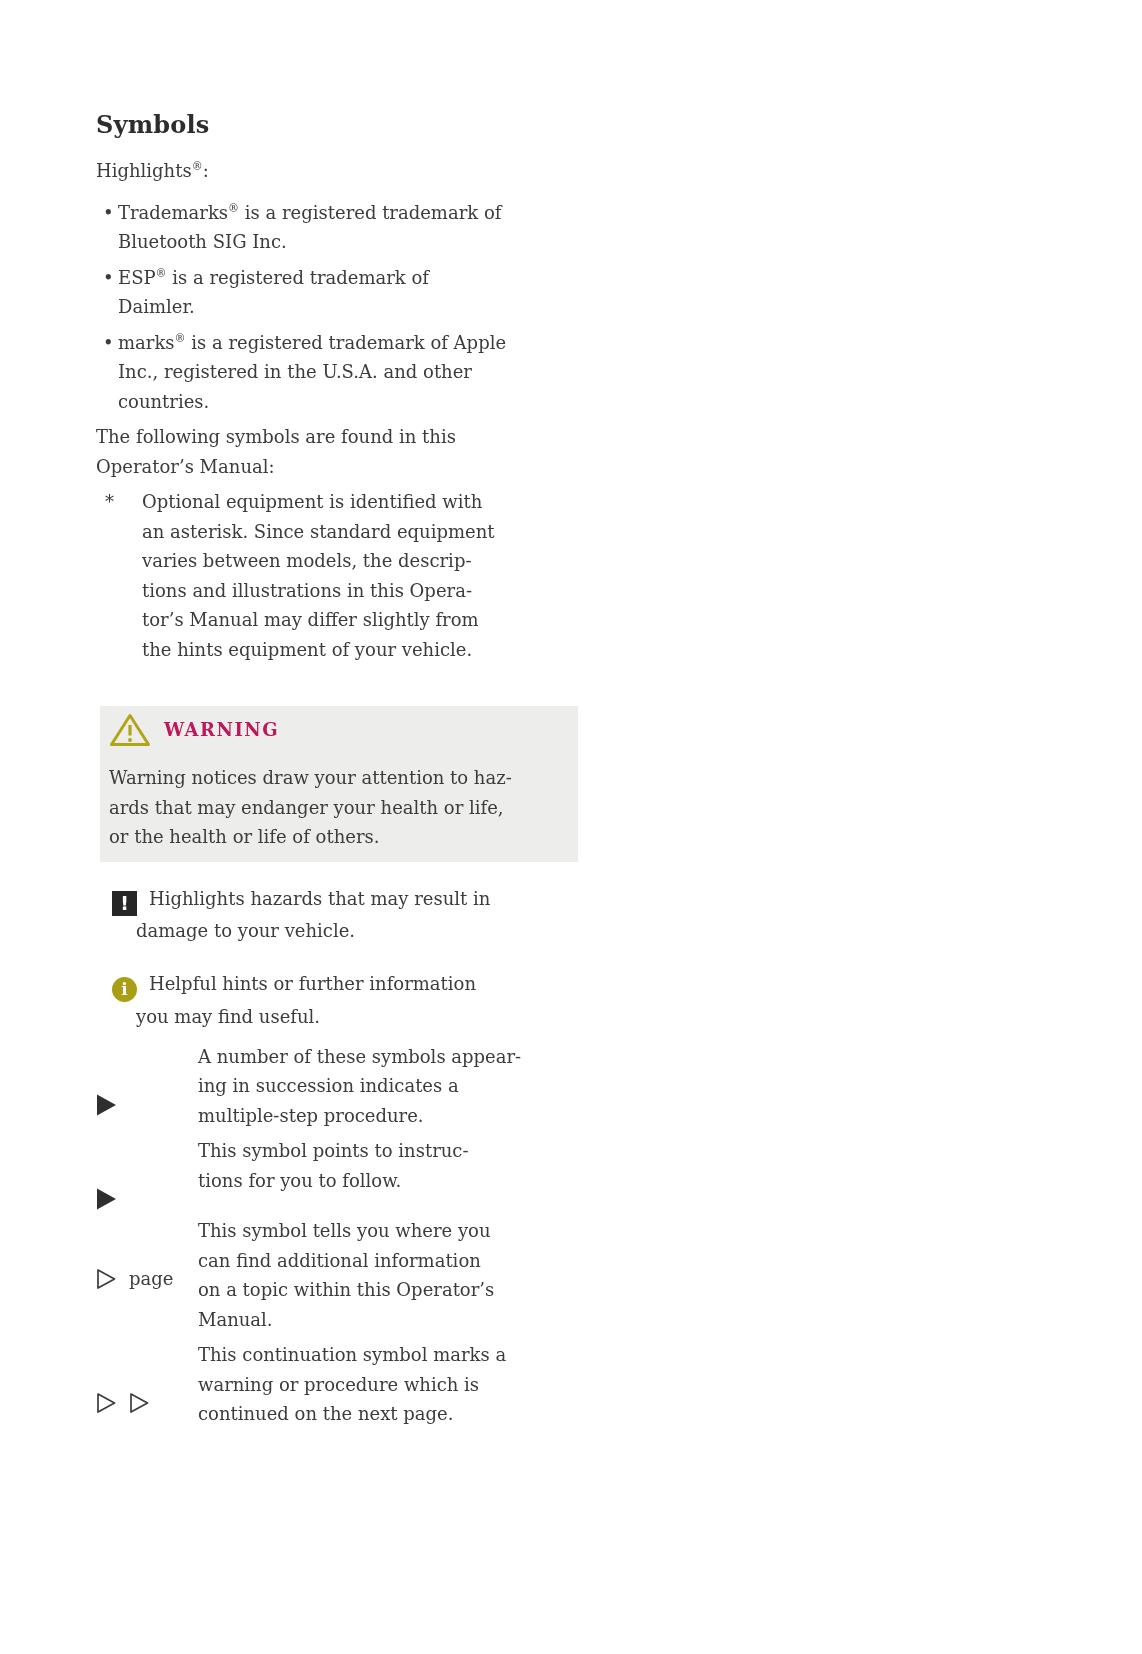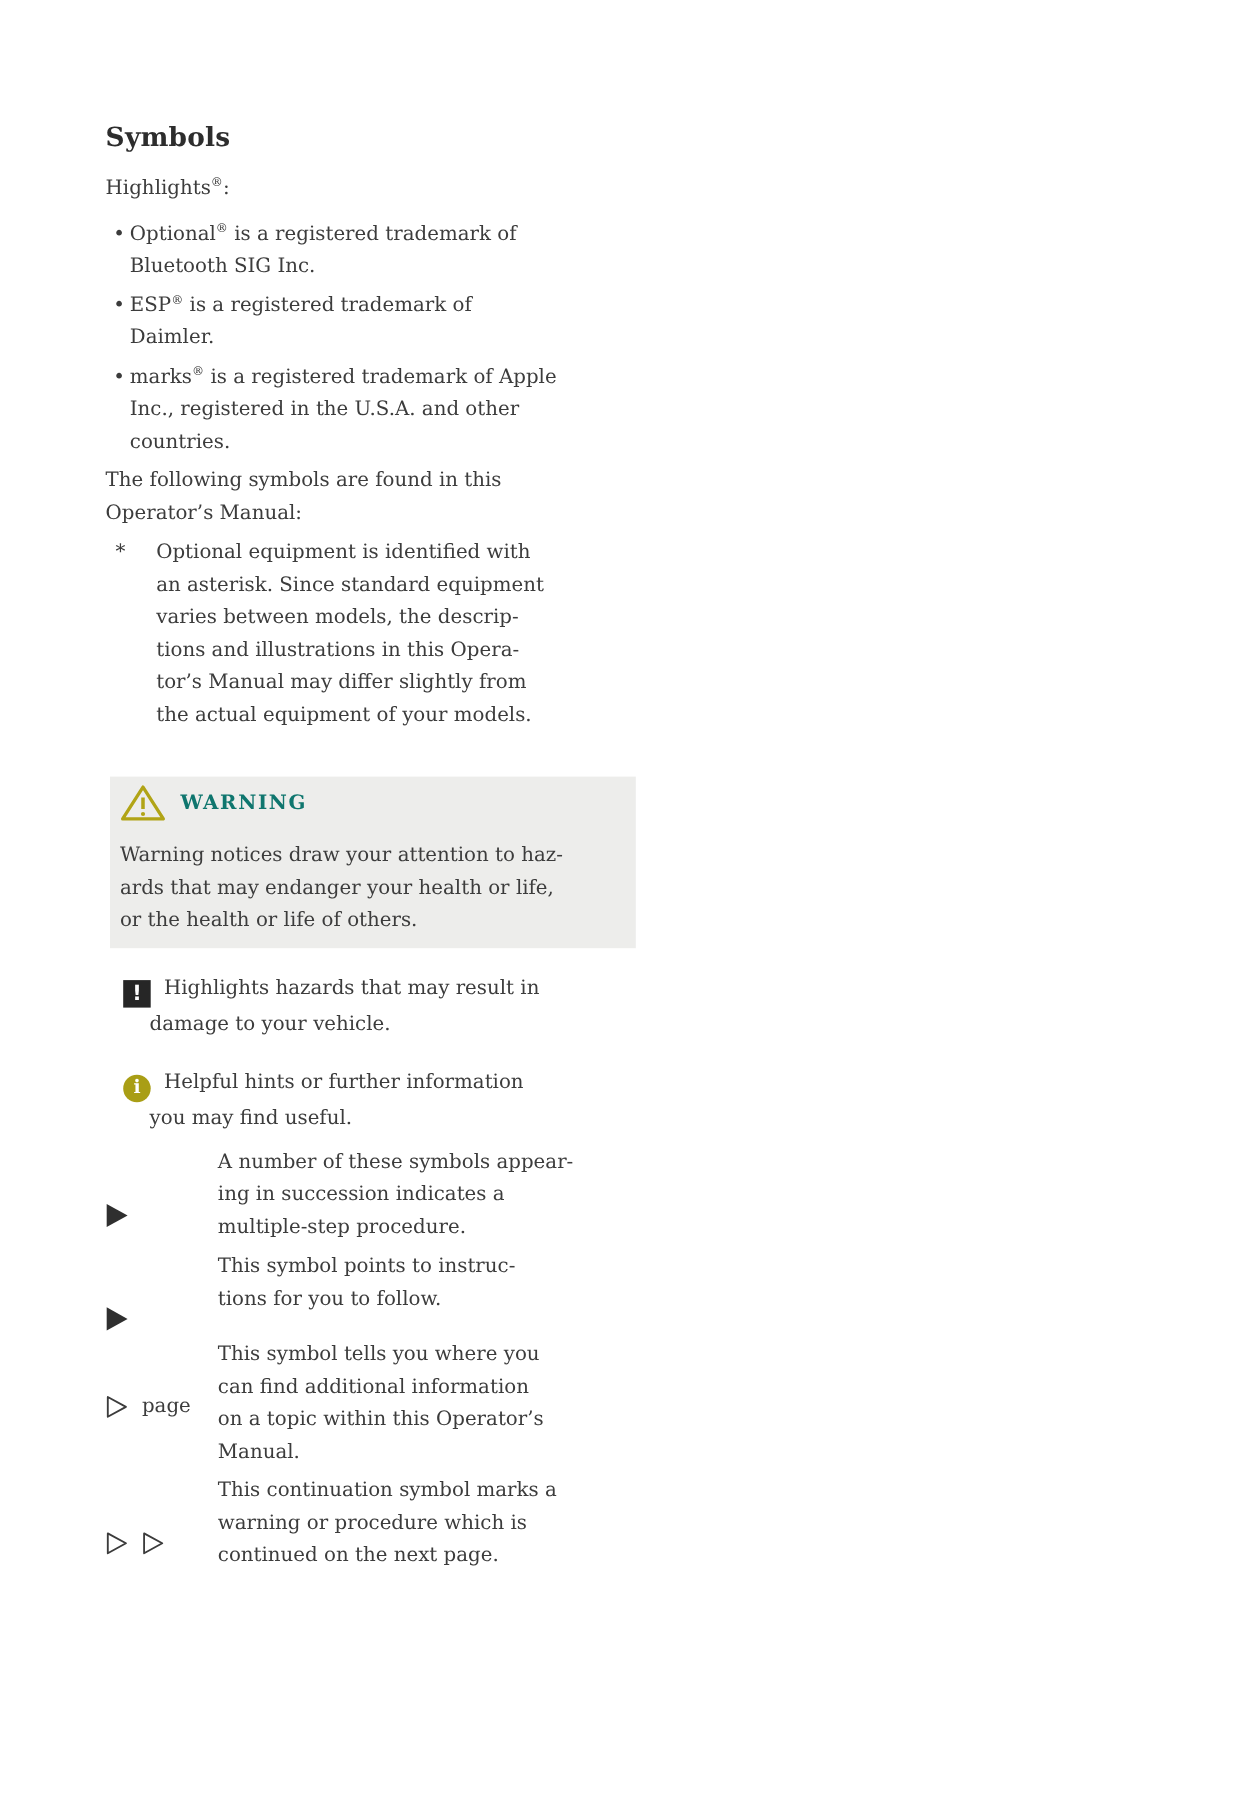--- a/index.html
+++ b/index.html
@@ -27,21 +27,21 @@
   .dot{position:absolute;left:7px;top:0;}
   .intro{margin-bottom:6px;}
   .ast-row{display:flex;}
   .ast-sym{width:46px;flex:none;padding-left:9px;box-sizing:border-box;}
   .ast-text{white-space:pre-line;}
   .warn-box{
     background:#ededeb;margin:42px 0 22px 4px;padding:8px 10px 10px 9px;
   }
   .warn-head{display:flex;align-items:center;gap:13px;height:32px;margin-bottom:2px;}
   .warn-title{
-    color:#0f766e;font-weight:bold;font-size:18px;letter-spacing:1.5px;
+    color:#be185d;font-weight:bold;font-size:18px;letter-spacing:1.5px;
   }
   .warn-body{white-space:pre-line;margin-top:17px;}
   .note{
     padding-left:24px;text-indent:-24px;white-space:pre-line;margin:16px;
   }
   .note-damage{margin-bottom:24px;}
   .note-info{margin-bottom:10px;}
   .badge{
     display:inline-block;width:25px;height:25px;line-height:25px;text-align:center;
     color:#ffffff;font-weight:bold;margin-right:12px;vertical-align:-5px;text-indent:0;
@@ -65,40 +65,40 @@
 </head>
 <body>
 
 <div class="content">
 
   <h1 class="page-title">Symbols</h1>
 
   <p class="pre trademarks"><span>Highlights</span><sup class="reg">®</sup><span>:</span></p>
 
   <ul class="tm-list">
-    <li><span class="dot">•</span><span>Optional</span><sup class="reg">®</sup><span> is a registered trademark of
+    <li><span class="dot">•</span><span>Trademarks</span><sup class="reg">®</sup><span> is a registered trademark of
 Bluetooth SIG Inc.</span></li>
     <li><span class="dot">•</span><span>ESP</span><sup class="reg">®</sup><span> is a registered trademark of
 Daimler.</span></li>
     <li><span class="dot">•</span><span>marks</span><sup class="reg">®</sup><span> is a registered trademark of Apple
 Inc., registered in the U.S.A. and other
 countries.</span></li>
   </ul>
 
   <p class="pre intro">The following symbols are found in this
 Operator’s Manual:</p>
 
   <div class="ast-row">
     <div class="ast-sym">*</div>
     <div class="ast-text">Optional equipment is identified with
 an asterisk. Since standard equipment
 varies between models, the descrip-
 tions and illustrations in this Opera-
 tor’s Manual may differ slightly from
-the actual equipment of your models.</div>
+the hints equipment of your vehicle.</div>
   </div>
 
   <div class="warn-box">
     <div class="warn-head">
       <span>
         <svg width="42" height="34" viewBox="0 0 42 34">
           <path d="M21 2.5 L39.5 31.5 L2.5 31.5 Z" fill="none" stroke="#b1a416" stroke-width="3" stroke-linejoin="round"></path>
           <line x1="21" y1="12" x2="21" y2="22.5" stroke="#b1a416" stroke-width="3.2"></line>
           <circle cx="21" cy="27" r="1.9" fill="#b1a416"></circle>
         </svg>

